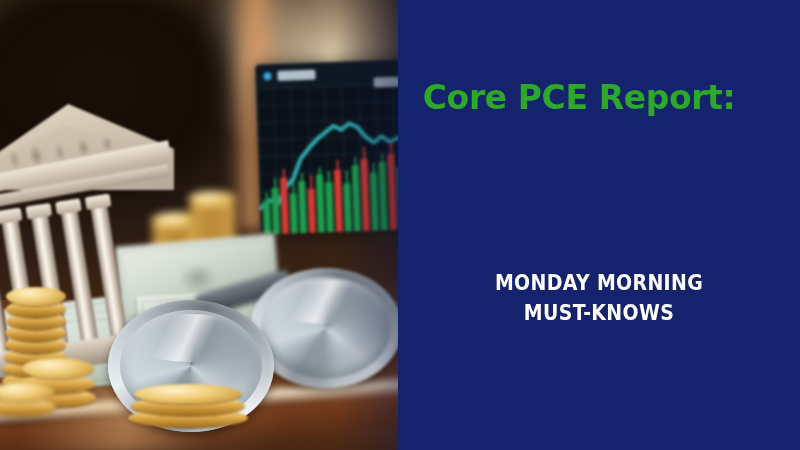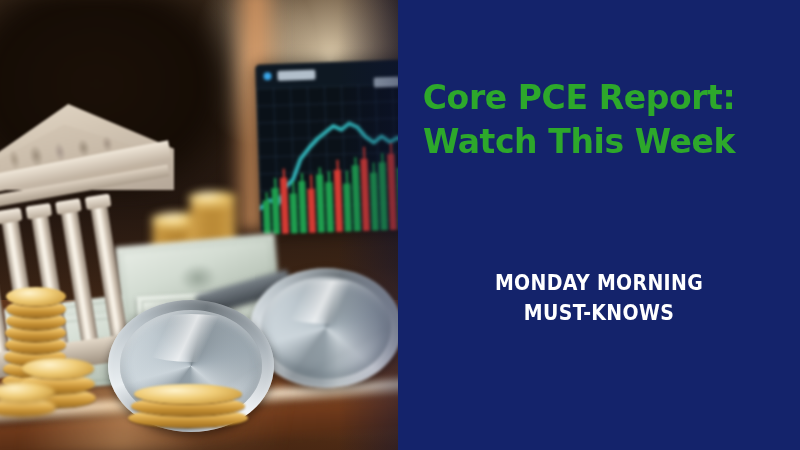--- a/index.html
+++ b/index.html
@@ -369,21 +369,20 @@
     </div>
 
     <div style="position:absolute; right:0; top:0; width:60px; height:450px;
                 background:linear-gradient(90deg, rgba(10,14,40,0), rgba(12,18,55,.40));"></div>
   </div>
 
   <div id="panel">
 
     <div class="headline">
       <div>Core PCE Report:</div>
-      <div>Watch This Week</div>
     </div>
 
     <div class="subtitle">
       <div>MONDAY MORNING</div>
       <div>MUST-KNOWS</div>
     </div>
 
   </div>
 
 </div>

